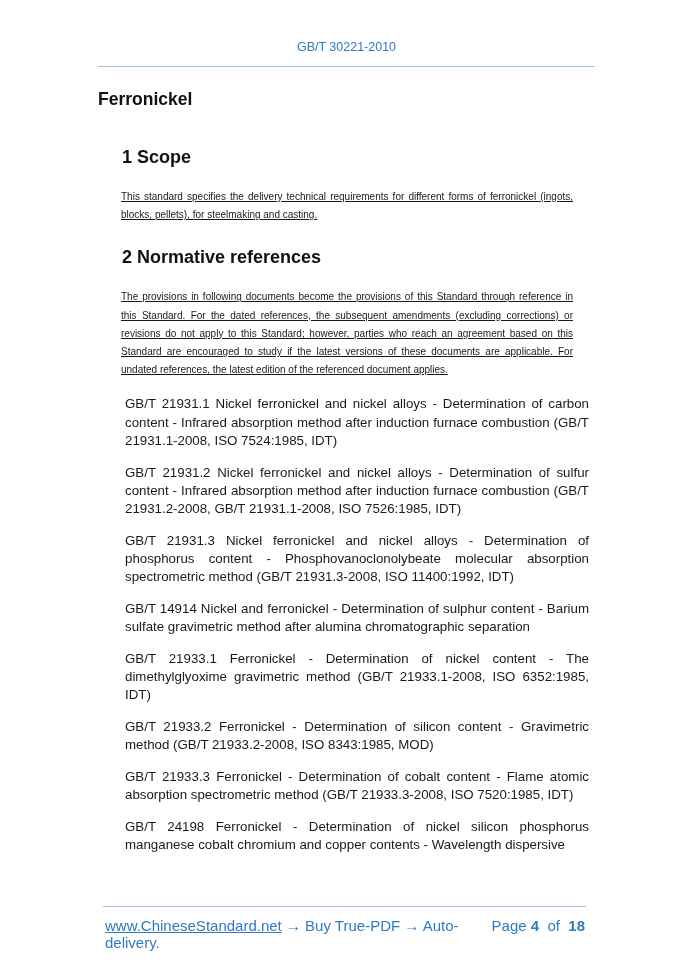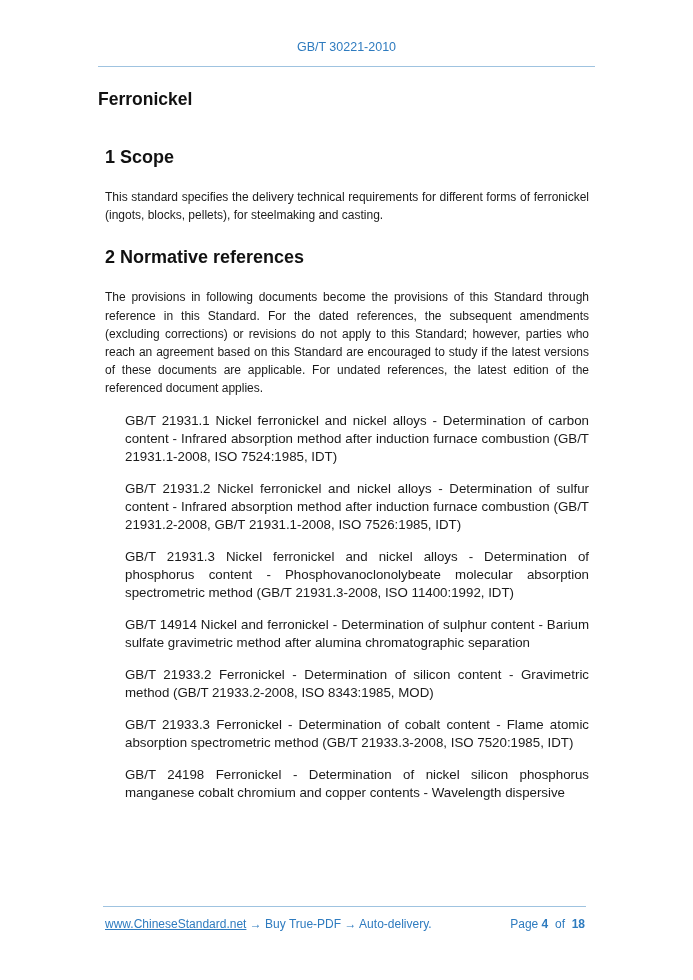--- a/index.html
+++ b/index.html
@@ -45,29 +45,30 @@
     .content {
       position: absolute;
       left: 105px;
       top: 145px;
       width: 484px;
     }
     .section-heading {
       font-size: 18px;
       font-weight: bold;
       color: #111;
-      margin: 0;
+      margin: 17px;
       line-height: 24px;
     }
     .para {
-      font-size: 12px;
+      font-size: 10px;
       line-height: 18.2px;
       text-align: justify;
-      margin: 0;
+      margin: 16px;
       color: #1a1a1a;
+      text-decoration: underline;
     }
     .h1 { margin-top: 0; }
     .p-scope { margin-top: 19px; }
     .h2 { margin-top: 21px; }
     .p-norm { margin-top: 19px; }
     .ref-list {
       margin: 0;
       padding: 0;
       list-style: none;
     }
@@ -86,21 +87,21 @@
       top: 906px;
       width: 483px;
       height: 1px;
       background: #9fc3e0;
     }
     .footer {
       position: absolute;
       left: 105px;
       top: 917px;
       width: 480px;
-      font-size: 12px;
+      font-size: 15px;
       color: #2e7bbf;
       display: flex;
       justify-content: space-between;
     }
     .footer a {
       color: #2e7bbf;
       text-decoration: underline;
     }
     .footer .page-num b {
       font-weight: bold;
@@ -119,20 +120,21 @@
   <p class="para p-scope">This standard specifies the delivery technical requirements for different forms of ferronickel (ingots, blocks, pellets), for steelmaking and casting.</p>
 
   <h2 class="section-heading h2">2 Normative references</h2>
   <p class="para p-norm">The provisions in following documents become the provisions of this Standard through reference in this Standard. For the dated references, the subsequent amendments (excluding corrections) or revisions do not apply to this Standard; however, parties who reach an agreement based on this Standard are encouraged to study if the latest versions of these documents are applicable. For undated references, the latest edition of the referenced document applies.</p>
 
   <ul class="ref-list">
     <li class="ref-item">GB/T 21931.1 Nickel ferronickel and nickel alloys - Determination of carbon content - Infrared absorption method after induction furnace combustion (GB/T 21931.1-2008, ISO 7524:1985, IDT)</li>
     <li class="ref-item">GB/T 21931.2 Nickel ferronickel and nickel alloys - Determination of sulfur content - Infrared absorption method after induction furnace combustion (GB/T 21931.2-2008, GB/T 21931.1-2008, ISO 7526:1985, IDT)</li>
     <li class="ref-item">GB/T 21931.3 Nickel ferronickel and nickel alloys - Determination of phosphorus content - Phosphovanoclonolybeate molecular absorption spectrometric method (GB/T 21931.3-2008, ISO 11400:1992, IDT)</li>
     <li class="ref-item">GB/T 14914 Nickel and ferronickel - Determination of sulphur content - Barium sulfate gravimetric method after alumina chromatographic separation</li>
+    <li class="ref-item">GB/T 21933.1 Ferronickel - Determination of nickel content - The dimethylglyoxime gravimetric method (GB/T 21933.1-2008, ISO 6352:1985, IDT)</li>
     <li class="ref-item">GB/T 21933.2 Ferronickel - Determination of silicon content - Gravimetric method (GB/T 21933.2-2008, ISO 8343:1985, MOD)</li>
     <li class="ref-item">GB/T 21933.3 Ferronickel - Determination of cobalt content - Flame atomic absorption spectrometric method (GB/T 21933.3-2008, ISO 7520:1985, IDT)</li>
     <li class="ref-item">GB/T 24198 Ferronickel - Determination of nickel silicon phosphorus manganese cobalt chromium and copper contents - Wavelength dispersive</li>
   </ul>
 </div>
 
 <div class="footer-rule"></div>
 
 <div class="footer">
   <span>

